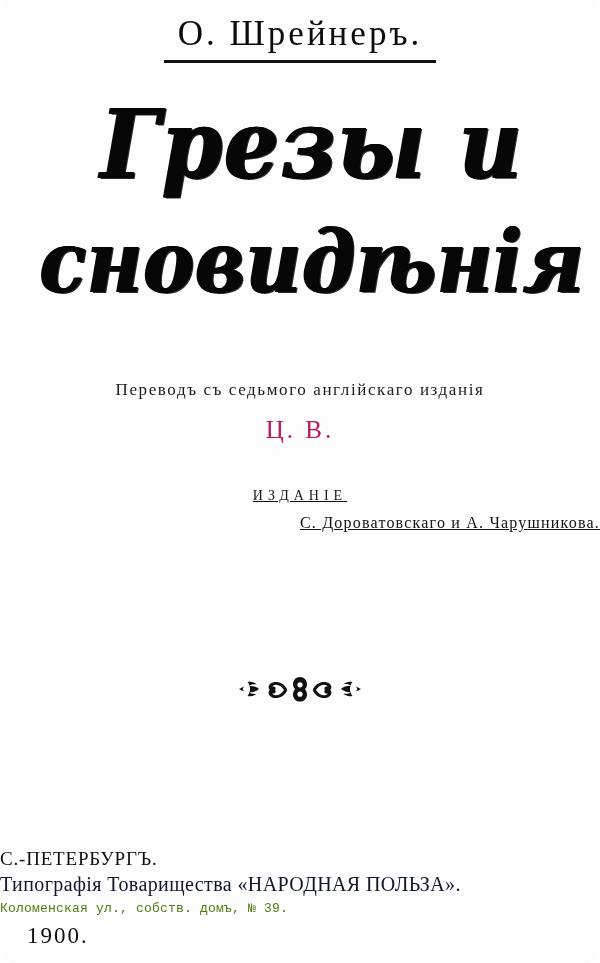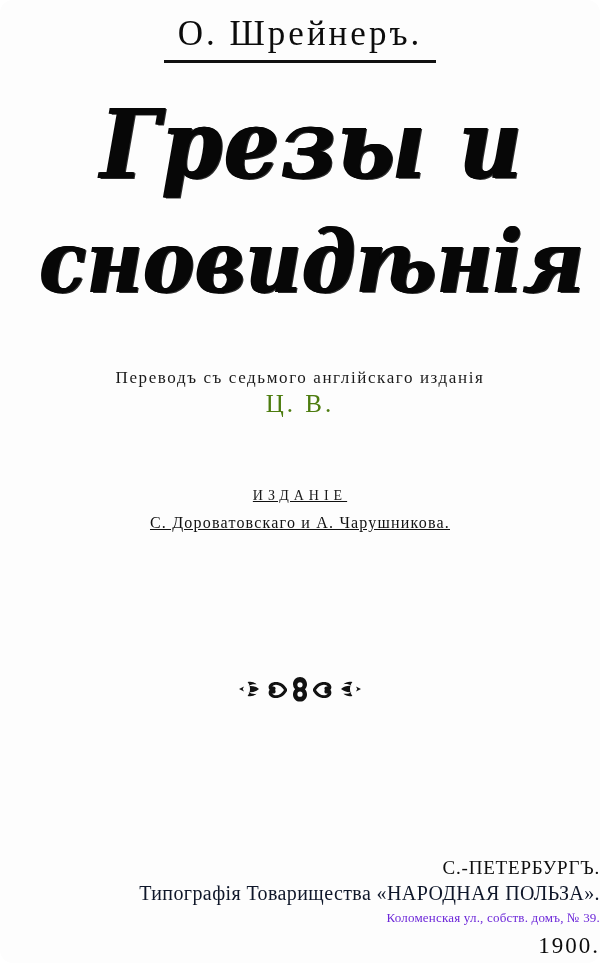--- a/index.html
+++ b/index.html
@@ -94,27 +94,28 @@
     top: 368px;
     left: 0;
     width: 100%;
     text-align: center;
   }
   .translation-line {
     font-family: "Liberation Serif", serif;
     font-size: 17px;
     letter-spacing: 1.6px;
     color: #1a1a1a;
+    margin-top: 12px;
   }
   .translator-initials {
     font-family: "Liberation Serif", serif;
     font-size: 25px;
     letter-spacing: 3px;
-    margin-top: 2px;
-    color: #4d7c0f;
+    margin-top: 16px;
+    color: #be185d;
   }
 
   
   .publisher-block {
     position: absolute;
     top: 488px;
     left: 0;
     width: 100%;
     text-align: center;
     text-decoration: underline;
@@ -124,62 +125,63 @@
     font-size: 14px;
     letter-spacing: 5px;
     color: #1a1a1a;
   }
   .publisher-names {
     font-family: "Liberation Serif", serif;
     font-size: 16px;
     letter-spacing: 1.2px;
     margin-top: 10px;
     color: #121212;
+    text-align: right;
   }
 
   
   .ornament-block {
     position: absolute;
     top: 672px;
     left: 0;
     width: 100%;
     text-align: center;
   }
   .ornament {
     display: inline-block;
     line-height: 1;
   }
 
   
   .imprint-block {
     position: absolute;
-    bottom: 4px;
-    left: 0;
-    width: 100%;
-    text-align: right;
+    bottom: 14px;
+    left: 0;
+    width: 100%;
+    text-align: left;
   }
   .city {
     font-family: "Liberation Serif", serif;
     font-size: 19px;
     letter-spacing: 0.8px;
     color: #0f0f0f;
   }
   .printing-house {
     font-family: "Liberation Serif", serif;
     font-size: 20px;
     letter-spacing: 0.4px;
     margin-top: 3px;
     color: #0f172a;
   }
   .address {
-    font-family: Liberation Serif, serif;
+    font-family: Liberation Mono, monospace;
     font-size: 13px;
     letter-spacing: 0.2px;
     margin-top: 5px;
-    color: #6d28d9;
+    color: #4d7c0f;
   }
   .year {
     font-family: "Liberation Serif", serif;
     font-size: 23px;
     letter-spacing: 2px;
     margin-top: 7px;
     color: #0c0c0c;
     padding-left: 27px;
   }
 </style>

